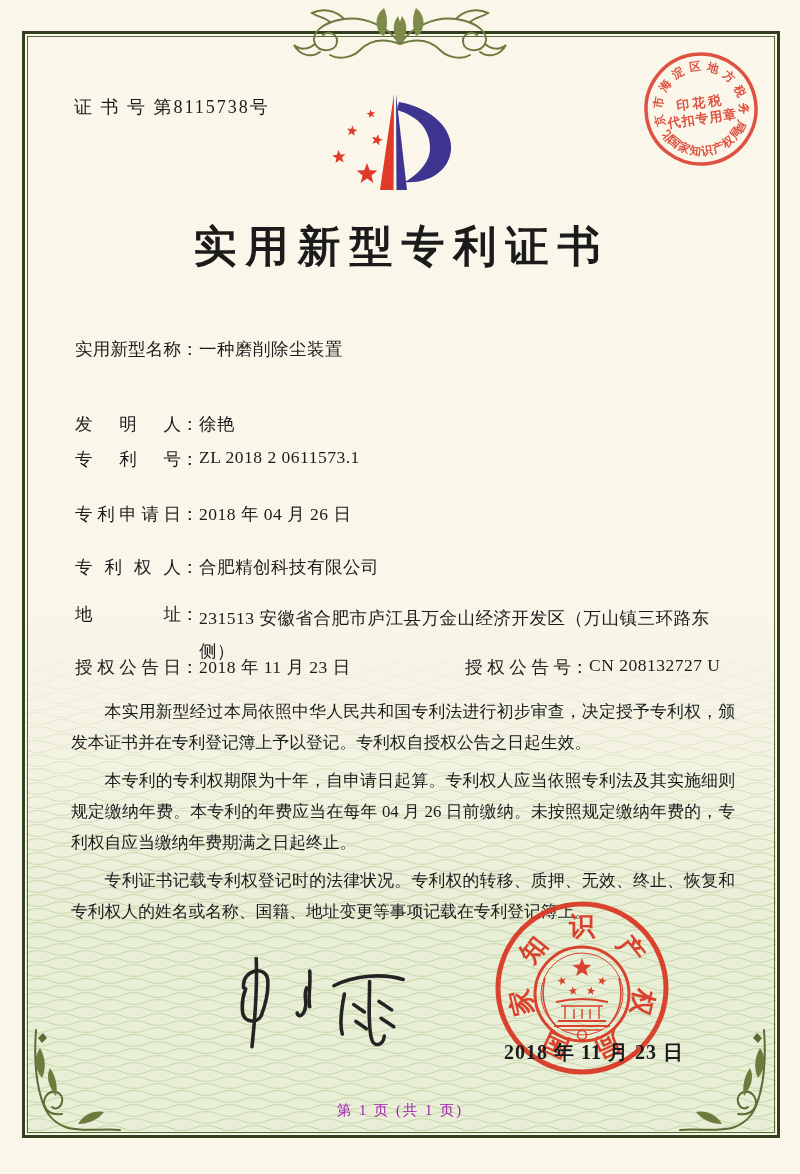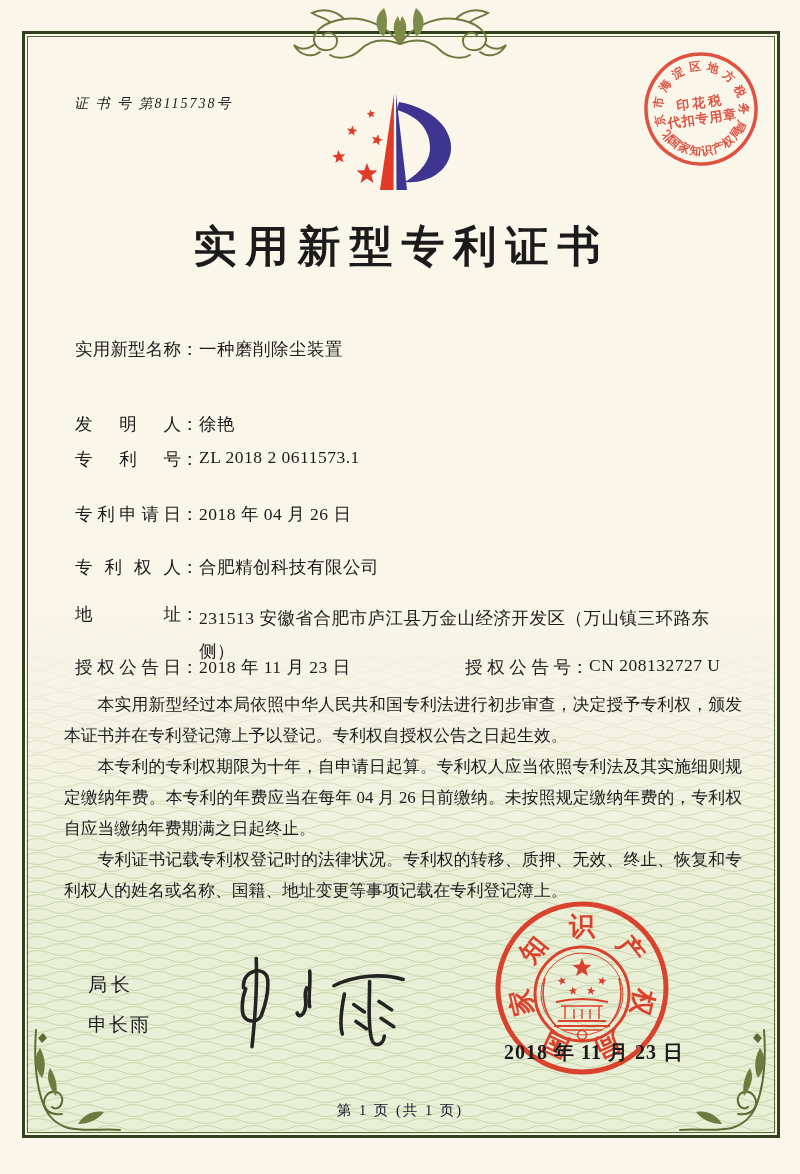--- a/index.html
+++ b/index.html
@@ -10,36 +10,36 @@
   }
   .abs{position:absolute;}
   
   .frame{position:absolute;left:22px;top:31px;right:20px;bottom:36px;border:3px solid #33401f;z-index:2;}
   .frame-inner{position:absolute;inset:2px;border:1px solid #5a6a34;}
   
   .guilloche{position:absolute;left:26px;top:600px;right:24px;bottom:40px;z-index:1;
     background:linear-gradient(180deg,rgba(233,238,214,0) 0%,rgba(233,238,214,0.45) 35%,#e9eed6 62%);}
   .guilloche svg{position:absolute;inset:0;}
   
-  .certno{left:74px;top:95px;font-size:14px;letter-spacing:2px;z-index:4;font-style:italic;}
+  .certno{left:74px;top:95px;font-size:18px;letter-spacing:2px;z-index:4;}
   .title{left:0;right:6px;top:218px;text-align:center;font-size:43px;font-weight:700;letter-spacing:9px;text-indent:9px;z-index:4;}
   .field-row{position:absolute;left:75px;font-size:17.5px;z-index:4;white-space:nowrap;}
   .flabel{display:inline-block;width:106px;text-align:justify;text-align-last:justify;vertical-align:top;}
   .fcolon{display:inline-block;width:18px;vertical-align:top;}
   .fvalue{letter-spacing:0.5px;}
   .addr-row{white-space:normal;display:flex;}
   .addr-row .fvalue{width:524px;line-height:33px;letter-spacing:0.5px;}
   .field2{position:absolute;left:390px;top:0;white-space:nowrap;}
   .body-text{position:absolute;left:64px;right:58px;top:689px;font-size:16.8px;line-height:31px;text-align:justify;z-index:4;}
-  .body-text p{margin:0;text-indent:2em;}
+  .body-text p{margin:7px;text-indent:2em;}
   .director{position:absolute;left:88px;top:972px;font-size:19px;z-index:4;}
   .director div{letter-spacing:4px;}
   .director .dname{margin-top:14px;letter-spacing:2px;}
   .seal-date{position:absolute;left:504px;top:1039px;font-size:20px;font-weight:600;letter-spacing:1px;z-index:6;}
-  .page-footer{position:absolute;left:0;right:0;top:1101px;text-align:center;font-size:14.5px;letter-spacing:2px;color:#0f172a;z-index:4;}
+  .page-footer{position:absolute;left:0;right:0;top:1101px;text-align:center;font-size:14.5px;letter-spacing:2px;color:#a21caf;z-index:4;}
   svg{display:block;}
   svg text{font-family:"Liberation Serif","DejaVu Serif",serif;}
 </style>
 </head>
 <body>
 
 <div class="page">
 
   <div class="guilloche">
     <svg width="750" height="534" viewBox="0 0 750 534">
@@ -249,24 +249,20 @@
       <span class="flabel">授权公告号</span><span class="fcolon">：</span><span class="fvalue">CN 208132727 U</span>
     </span>
   </div>
 
   <div class="body-text">
     <p>本实用新型经过本局依照中华人民共和国专利法进行初步审查，决定授予专利权，颁发本证书并在专利登记簿上予以登记。专利权自授权公告之日起生效。</p>
     <p>本专利的专利权期限为十年，自申请日起算。专利权人应当依照专利法及其实施细则规定缴纳年费。本专利的年费应当在每年 04 月 26 日前缴纳。未按照规定缴纳年费的，专利权自应当缴纳年费期满之日起终止。</p>
     <p>专利证书记载专利权登记时的法律状况。专利权的转移、质押、无效、终止、恢复和专利权人的姓名或名称、国籍、地址变更等事项记载在专利登记簿上。</p>
   </div>
 
-  <div class="director">
-    <div>局长</div>
-    <div class="dname">申长雨</div>
-  </div>
 
   <svg class="abs" style="left:210px;top:952px;z-index:4;" width="210" height="100" viewBox="0 0 200 95">
     <g stroke="#141414" stroke-width="3.4" fill="none" stroke-linecap="round" opacity="0.92">
       <path d="M32,34 C30,16 54,12 55,27 C56,40 52,52 49,60 C46,68 32,68 31,57 C30,48 32,40 34,35"></path>
       <path d="M44,6 C45,30 43,62 40,90"></path>
       <path d="M92,34 C88,44 94,46 90,56 C88,61 84,62 83,58"></path>
       <path d="M95,18 C96,34 93,44 95,52"></path>
       <path d="M118,32 C138,22 164,20 184,26"></path>
       <path d="M128,40 C125,55 123,68 126,78"></path>
       <path d="M152,28 C152,50 150,70 154,83 C156,91 165,89 166,80"></path>

